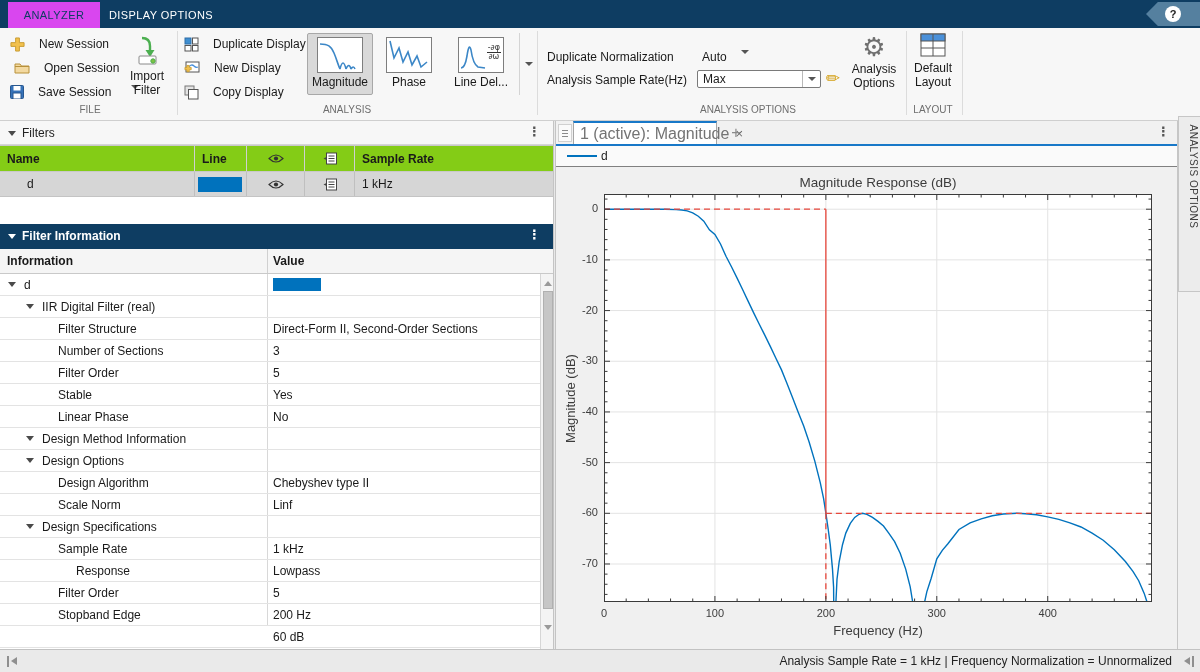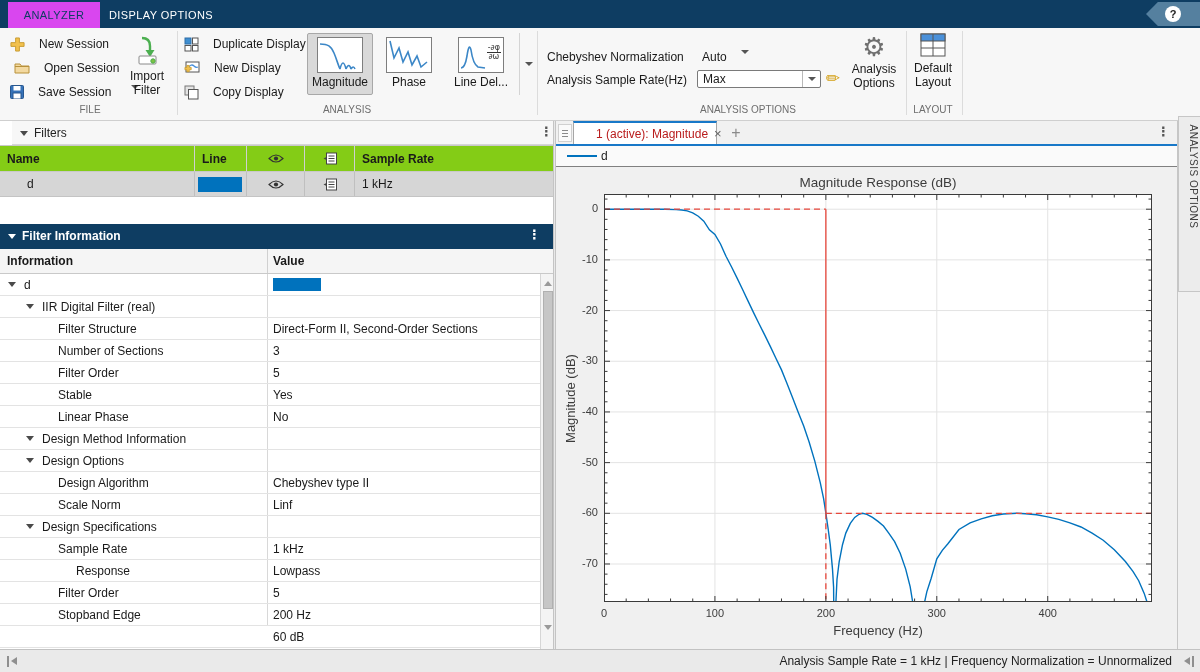--- a/index.html
+++ b/index.html
@@ -31,21 +31,21 @@
   .combo { position:absolute; height:18px; background:#fff; border:1px solid #7A7A7A; border-radius:2px; display:flex; align-items:center; }
   .combo .cval { flex:1; padding-left:5px; }
   .combo .cbtn { width:18px; height:100%; border-left:1px solid #B9B9B9; display:flex; align-items:center; justify-content:center; }
   .frac { display:inline-block; text-align:center; font-size:8px; line-height:8px; font-family:"DejaVu Sans",sans-serif; color:#333; }
   .frac .num { border-bottom:1px solid #333; padding:0 1px; }
   #collapse-ribbon { position:absolute; left:1181px; top:101px; width:13px; height:10px; }
   #collapse-ribbon .bar { position:absolute; left:1px; top:0; width:11px; height:1.5px; background:#8a8a8a; }
   #collapse-ribbon .tri { position:absolute; left:2px; top:3px; width:0; height:0; border-left:4.5px solid transparent; border-right:4.5px solid transparent; border-bottom:5px solid #8a8a8a; }
 
   
-  #filters-header { left:12px; top:121px; width:553px; height:24px; background:#F7F7F7; border-bottom:1px solid #D6D6D6; }
+  #filters-header { left:0; top:121px; width:553px; height:24px; background:#F7F7F7; border-bottom:1px solid #D6D6D6; }
   .panel-title { position:absolute; left:22px; top:5px; font-size:12px; color:#222; }
   .tree-arrow { width:0; height:0; border-left:4px solid transparent; border-right:4px solid transparent; border-top:5px solid #4a4a4a; display:inline-block; }
   .kebab { position:absolute; font-size:13px; font-weight:bold; color:#555; letter-spacing:0; line-height:10px; }
   #filters-table-header { left:0; top:145px; width:553px; height:27px; background:#84cc16; border-top:1px solid #C9C9C9; border-bottom:1px solid #C9C9C9; font-weight:bold; }
   .fcol { position:absolute; top:0; height:100%; border-right:1px solid #D0D0D0; display:flex; align-items:center; }
   #filters-row { left:0; top:172px; width:553px; height:25px; background:#D6D6D6; border-bottom:1px solid #C4C4C4; }
   #filters-empty { left:0; top:197px; width:553px; height:27px; background:#fff; }
   #fi-header { left:0; top:224px; width:553px; height:25px; background:#0E3D62; color:#fff; }
   #fi-header .tree-arrow { border-top-color:#fff; }
   #fi-table-header { left:0; top:249px; width:553px; height:25px; background:#F5F5F5; border-bottom:1px solid #C9C9C9; font-weight:bold; }
@@ -194,21 +194,21 @@
         </div>
       </div>
       <div class="glabel">Line Del...</div>
     </div>
     <div id="gallery-expand" style="left:519px;">
         <span class="dd-arrow"></span>
       </div>
     <div class="sec-label" style="left:297px; width:100px;">ANALYSIS</div>
     <div class="sec-divider" style="left:537px;"></div>
 
-    <div class="abs" style="left:547px; top:22px;">Chebyshev Normalization</div>
+    <div class="abs" style="left:547px; top:22px;">Duplicate Normalization</div>
     <div class="rbtn-row" style="left:702px; top:22px;">
       <span class="lbl">Auto</span>
       <span class="dd-arrow"></span>
     </div>
     <div class="abs" style="left:547px; top:45px;">Analysis Sample Rate(Hz)</div>
     <div class="combo" style="left:697px; top:42px; width:124px;">
       <span class="cval">Max</span>
       <span class="cbtn">
           <span class="dd-arrow"></span>
         </span>
@@ -461,21 +461,21 @@
 
   <div class="abs" id="vert-divider"></div>
 
   <div class="abs" id="disp-tabstrip">
     <div id="tab-grip">
         <div class="gl"></div>
         <div class="gl"></div>
         <div class="gl"></div>
       </div>
     <div id="active-tab">
-      <span style="flex:1; white-space:nowrap; font-size:12px; color:#b91c1c;margin-left:16px;">1 (active): Magnitude</span>
+      <span style="flex:1; white-space:nowrap; font-size:16px; color:#737373;">1 (active): Magnitude</span>
       <span style="color:#666; font-size:13px; margin-left:6px;">×</span>
     </div>
     <div id="tab-plus">
         <span>+</span>
       </div>
     <span class="kebab" style="left:601px; top:6px;">⋮</span>
   </div>
   <div class="abs" id="disp-tab-underline"></div>
   <div class="abs" id="legend-row">
     <div id="legend-line"></div>

